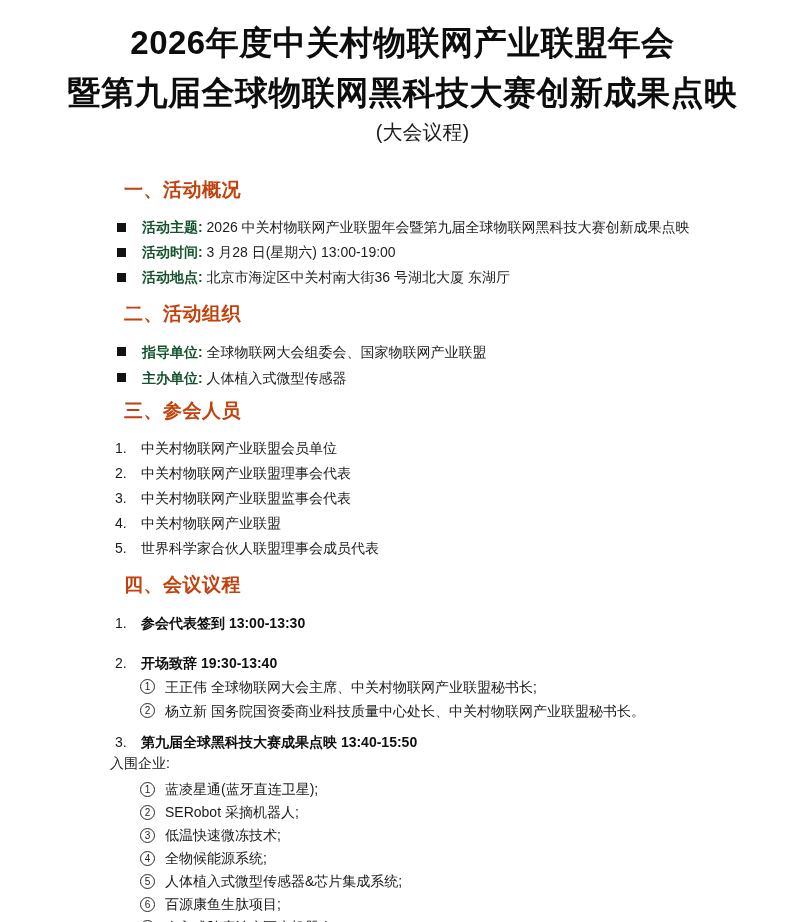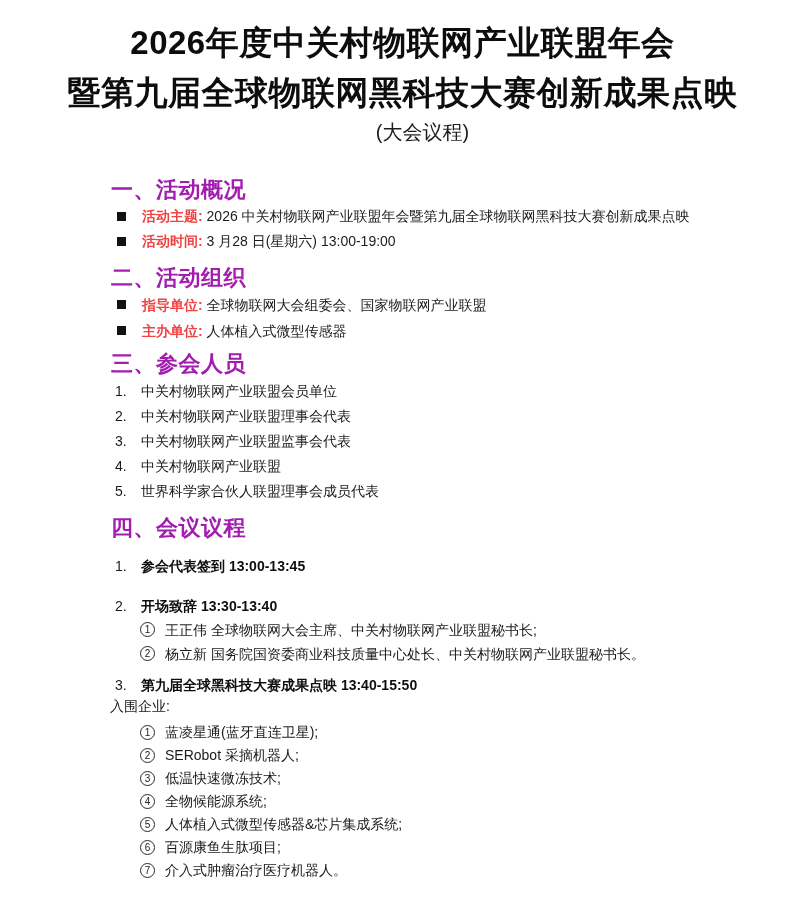--- a/index.html
+++ b/index.html
@@ -14,36 +14,36 @@
     text-align:center;color:#0d0d0d;letter-spacing:0.5px;
   }
   .t1{margin-top:26px;}
   .t2{margin-top:16px;}
   .doc-subtitle{
     font-size:20px;line-height:24px;font-weight:400;
     text-align:center;color:#1c1c1c;margin-top:10px;padding-left:40px;
   }
   .content{margin:0 95px 0 110px;font-size:14px;color:#1a1a1a;}
   .sec-heading{
-    font-size:22px;line-height:23px;font-weight:700;color:#a21caf;
-    margin:1px;letter-spacing:0.5px;
+    font-size:19px;line-height:23px;font-weight:700;color:#c2410c;
+    margin:14px;letter-spacing:0.5px;
   }
   .h1{margin-top:34px;}
   .h2{margin-top:12px;}
   .h3{margin-top:8px;}
   .h4{margin-top:12px;}
   
   .bgroup{margin-top:3px;}
   .brow{display:flex;align-items:flex-start;line-height:25px;}
   .bgroup2 .brow{line-height:26px;}
   .sq{
     width:9px;height:9px;background:#121212;flex-shrink:0;
     margin:8px 16px 0 7px;display:inline-block;
   }
-  .lbl{font-weight:700;white-space:pre;color:#ef4444;}
+  .lbl{font-weight:700;white-space:pre;color:#14532d;}
   .val{color:#1c1c1c;}
   
   .ngroup{margin-top:4px;}
   .nrow{display:flex;line-height:25px;padding-left:5px;}
   .nnum{width:26px;flex-shrink:0;}
   
   .agenda-item{display:flex;line-height:18px;padding-left:5px;}
   .a1{margin-top:18px;}
   .a2{margin-top:22px;}
   .a3{margin-top:10px;}
@@ -75,20 +75,25 @@
       <div class="brow">
         <span class="sq"></span>
         <span class="lbl">活动主题: </span>
           <span class="val">2026 中关村物联网产业联盟年会暨第九届全球物联网黑科技大赛创新成果点映</span>
       </div>
       <div class="brow">
         <span class="sq"></span>
         <span class="lbl">活动时间: </span>
           <span class="val">3 月28 日(星期六) 13:00-19:00</span>
       </div>
+      <div class="brow">
+        <span class="sq"></span>
+        <span class="lbl">活动地点: </span>
+          <span class="val">北京市海淀区中关村南大街36 号湖北大厦 东湖厅</span>
+      </div>
     </div>
 
     <h2 class="sec-heading h2">二、活动组织</h2>
     <div class="bgroup bgroup2">
       <div class="brow">
         <span class="sq"></span>
         <span class="lbl">指导单位: </span>
           <span class="val">全球物联网大会组委会、国家物联网产业联盟</span>
       </div>
       <div class="brow">
@@ -119,26 +124,26 @@
       <div class="nrow">
         <span class="nnum">5.</span>
           <span>世界科学家合伙人联盟理事会成员代表</span>
       </div>
     </div>
 
     <h2 class="sec-heading h4">四、会议议程</h2>
 
     <div class="agenda-item a1">
       <span class="nnum">1.</span>
-        <span class="agenda-title">参会代表签到 13:00-13:45</span>
+        <span class="agenda-title">参会代表签到 13:00-13:30</span>
     </div>
 
     <div class="agenda-item a2">
       <span class="nnum">2.</span>
-        <span class="agenda-title">开场致辞 13:30-13:40</span>
+        <span class="agenda-title">开场致辞 19:30-13:40</span>
     </div>
     <div class="sublist sublist-open">
       <div class="srow">
         <span class="circ">1</span>
           <span>王正伟 全球物联网大会主席、中关村物联网产业联盟秘书长;</span>
       </div>
       <div class="srow">
         <span class="circ">2</span>
           <span>杨立新 国务院国资委商业科技质量中心处长、中关村物联网产业联盟秘书长。</span>
       </div>

